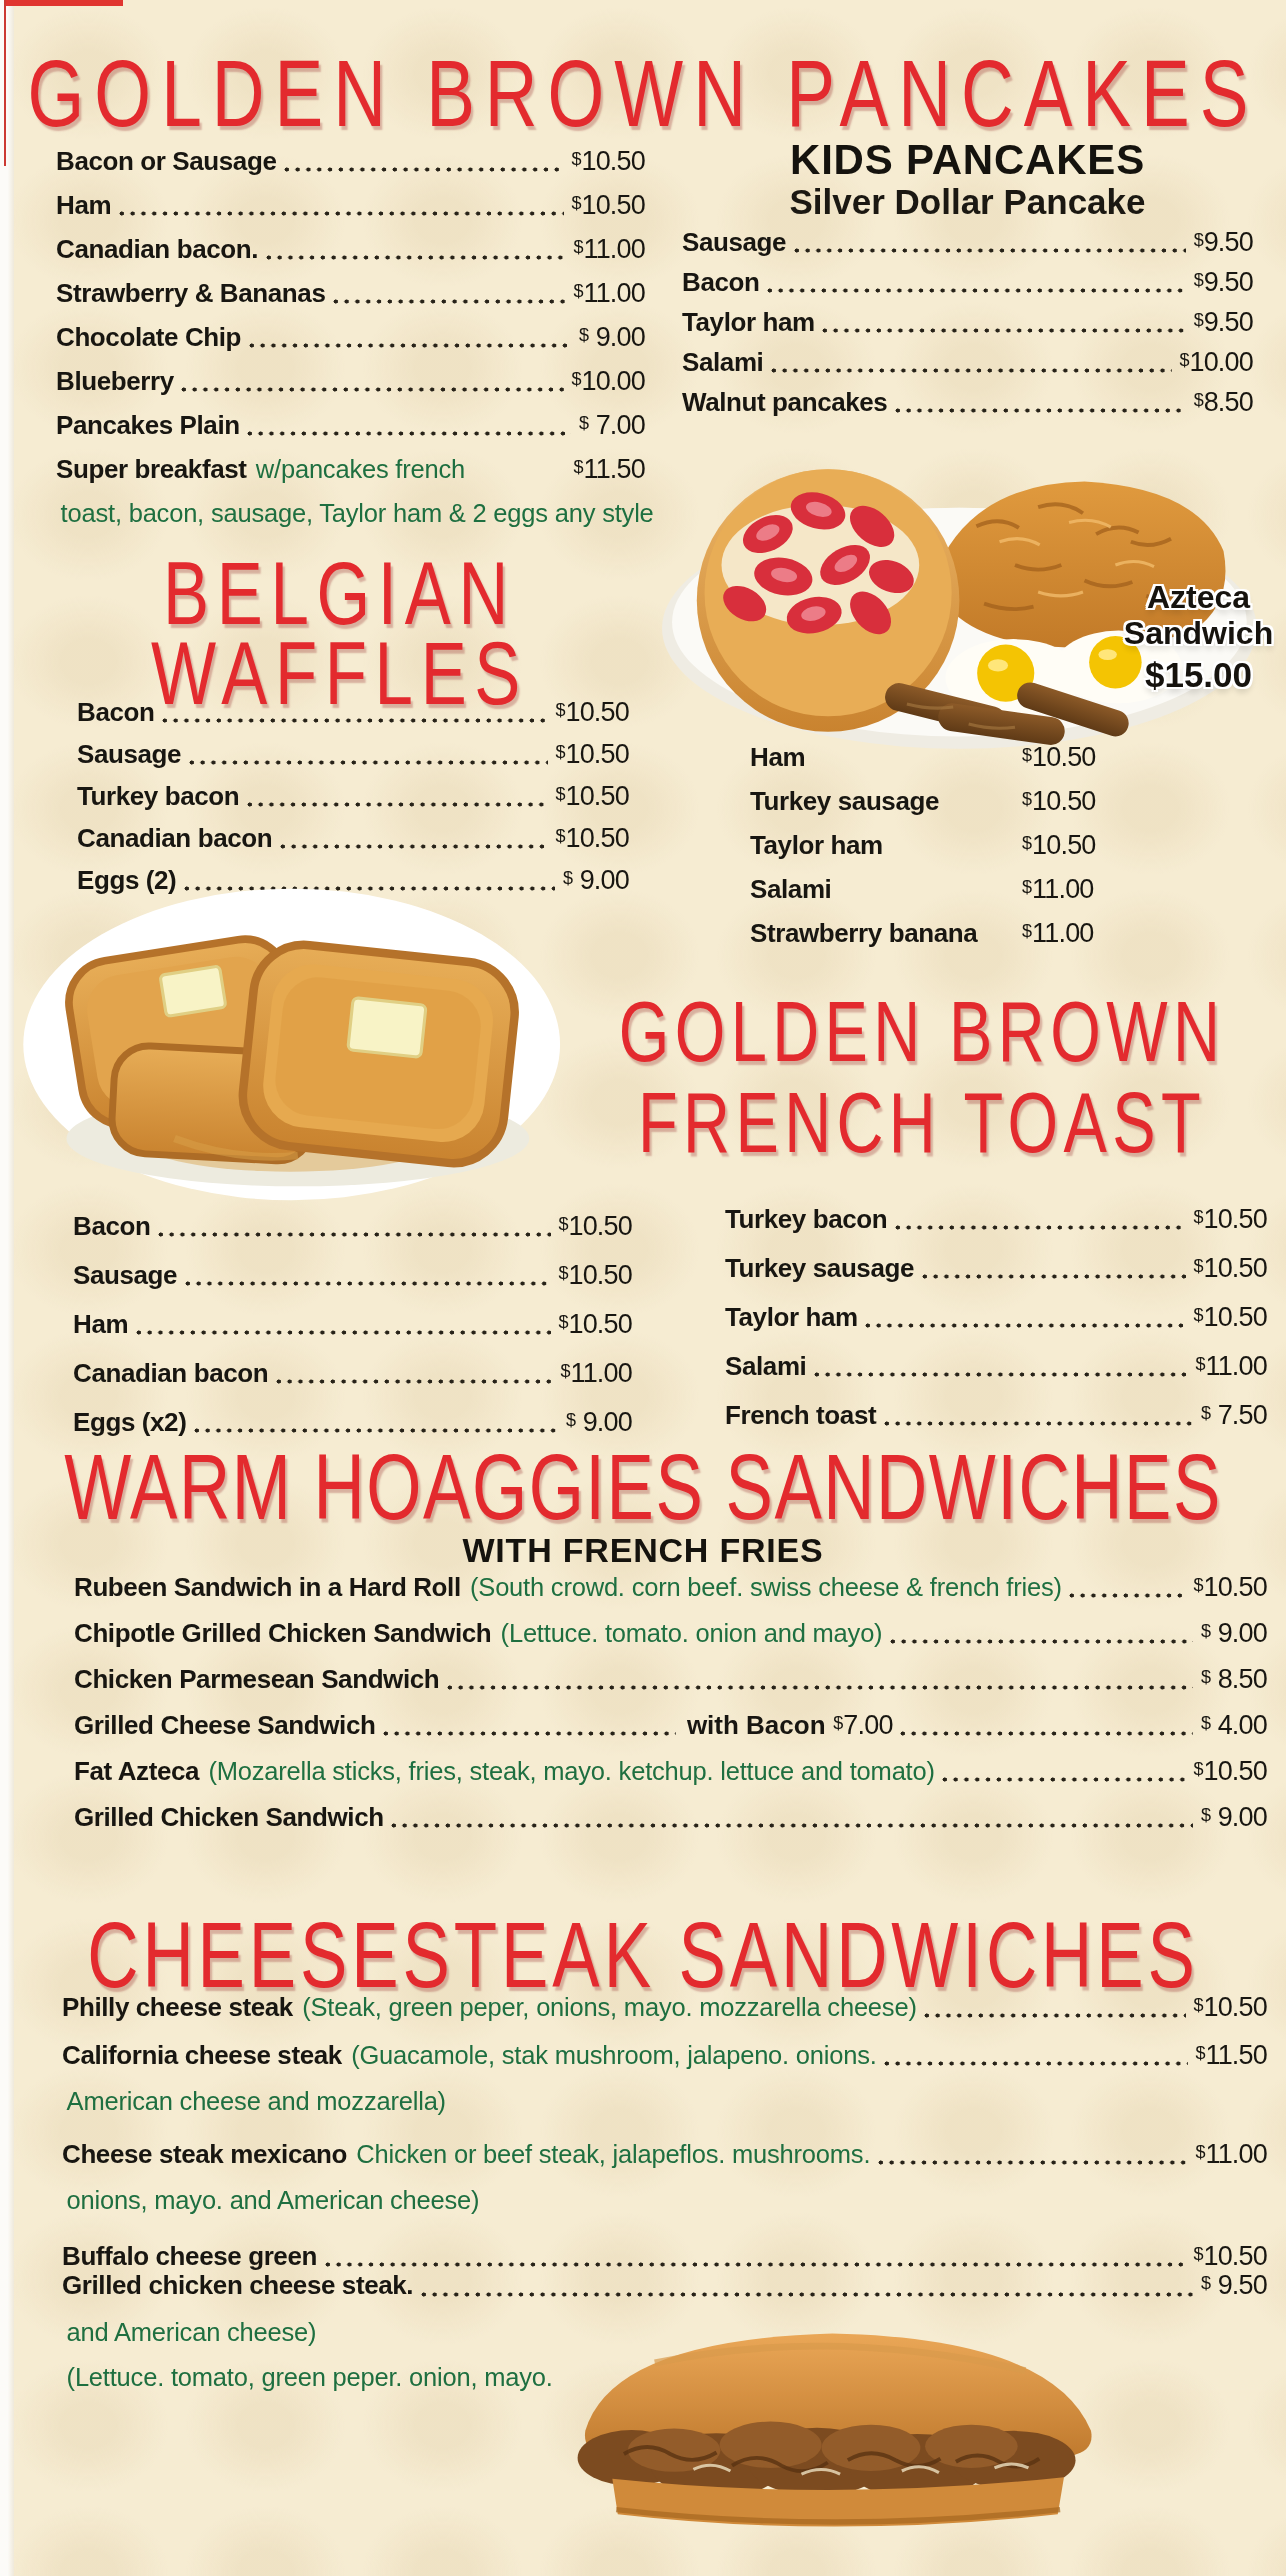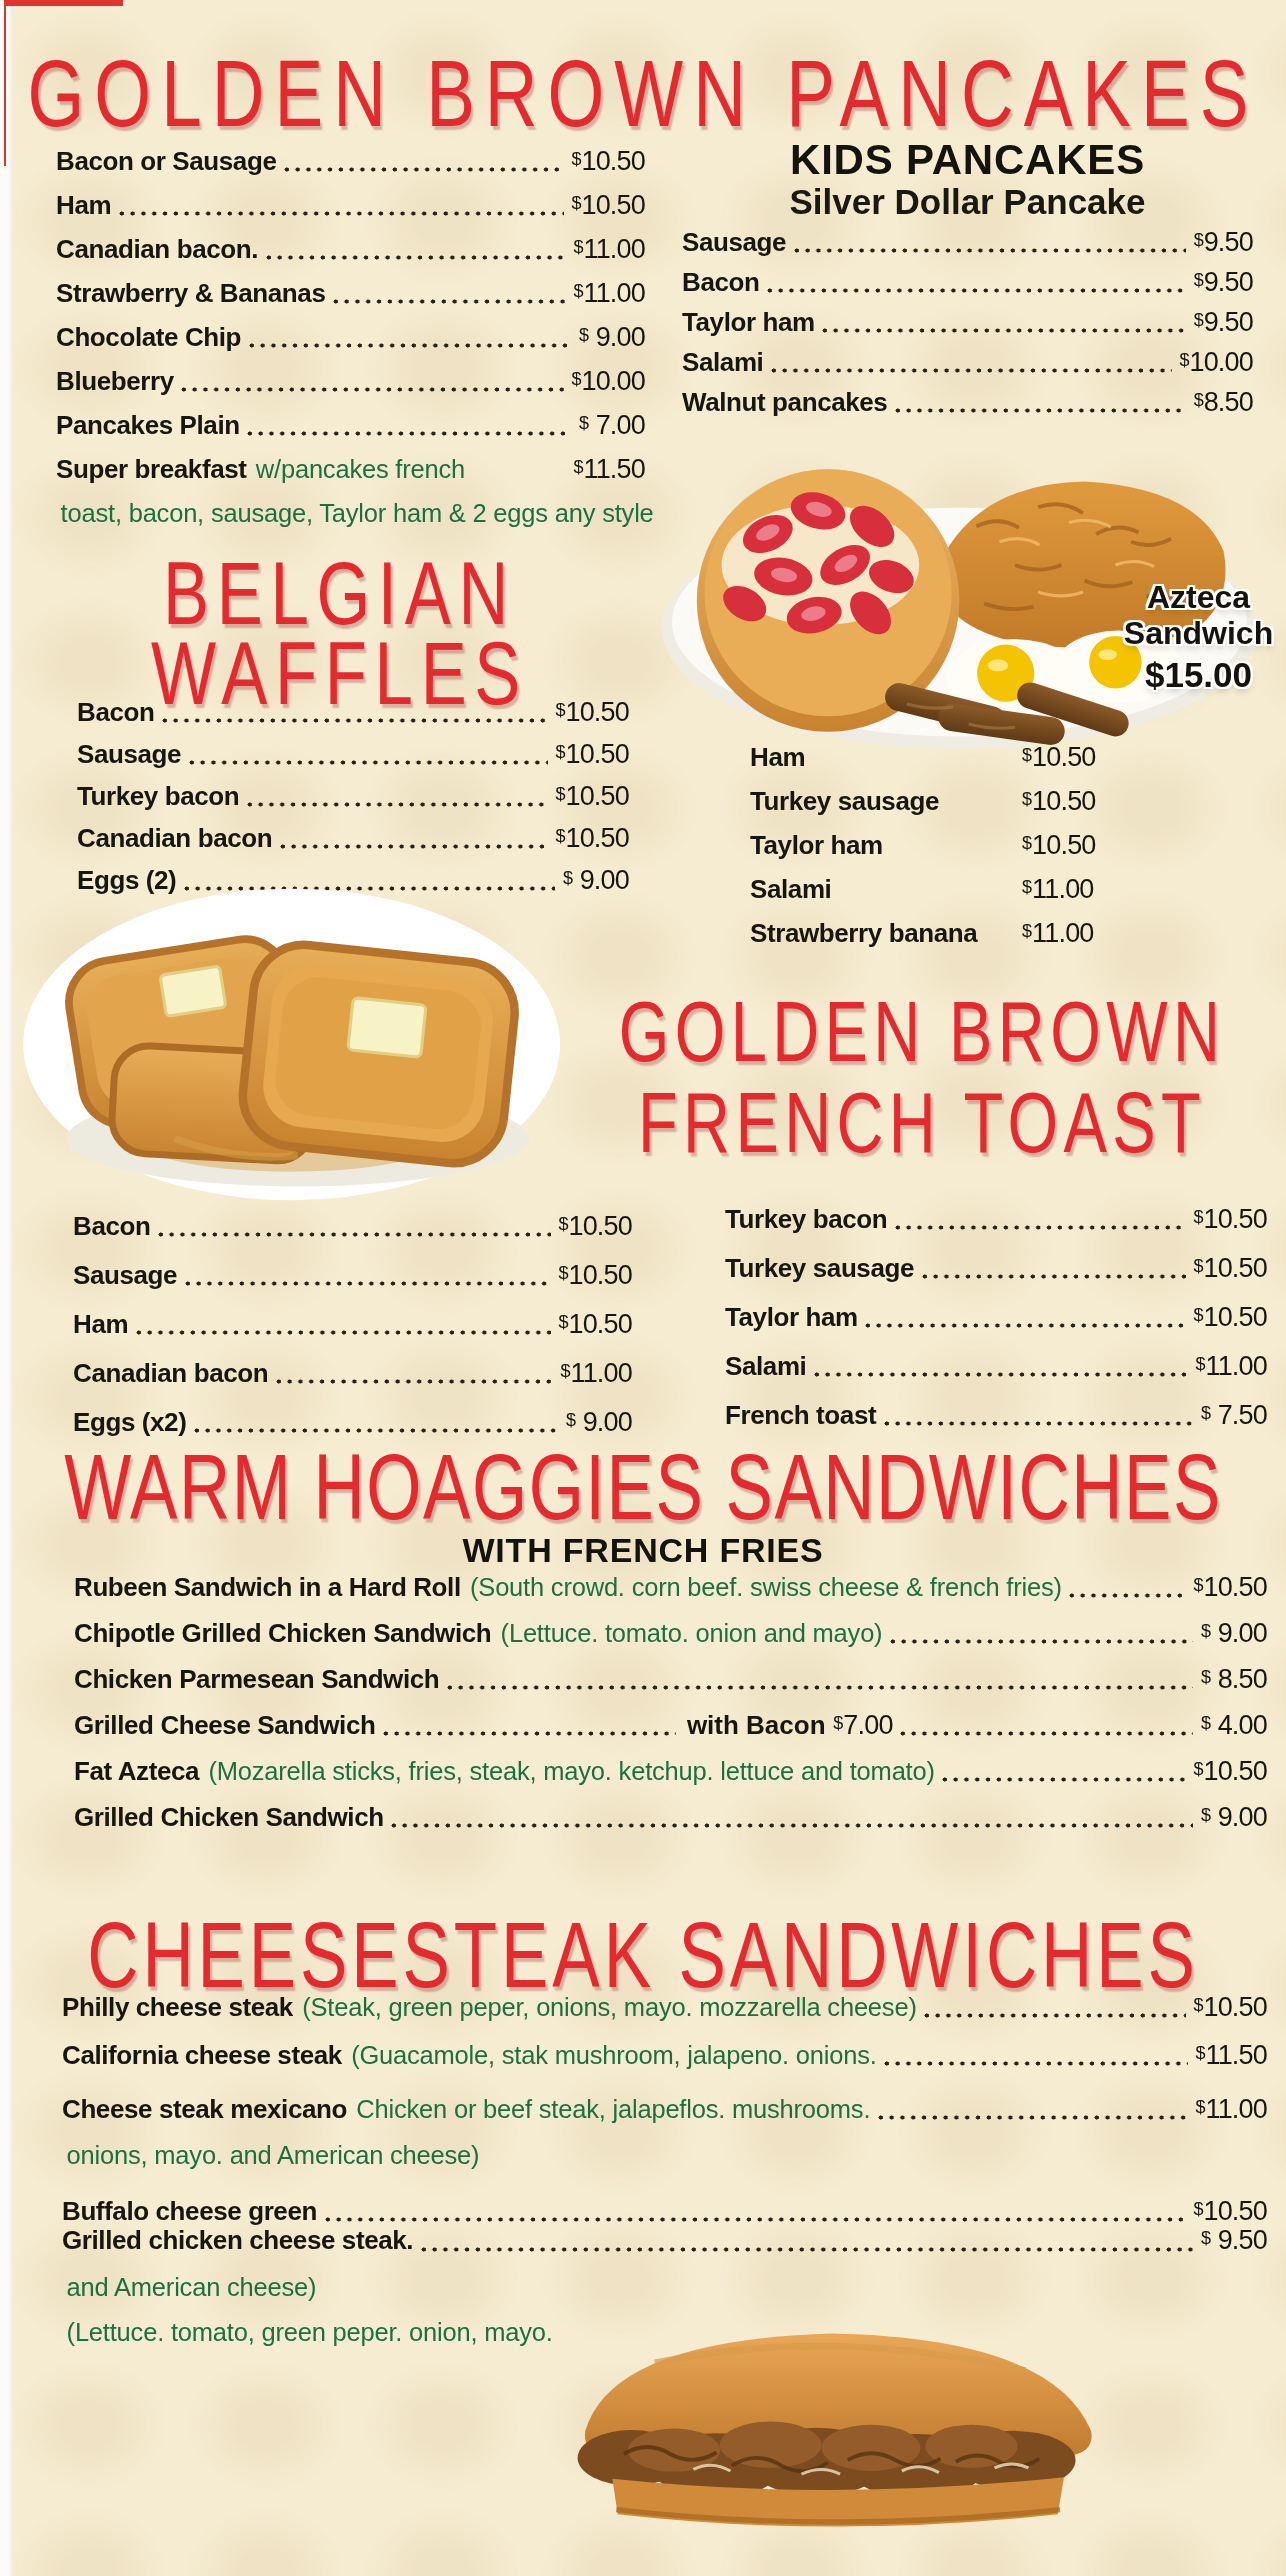--- a/index.html
+++ b/index.html
@@ -438,20 +438,21 @@
         <span class="desc">(Steak, green peper, onions, mayo. mozzarella cheese)</span>
         <span class="lead"></span>
         <span class="price"><span class="cur">$</span>10.50</span>
       </div>
       <div class="mrow">
         <span class="nm">California cheese steak</span>
         <span class="desc">(Guacamole, stak mushroom, jalapeno. onions.</span>
         <span class="lead"></span>
         <span class="price"><span class="cur">$</span>11.50</span>
       </div>
+      <div class="greenline">American cheese and mozzarella)</div>
       <div class="mrow" style="margin-top: 6.2px;">
         <span class="nm">Cheese steak mexicano</span>
         <span class="desc">Chicken or beef steak, jalapeflos. mushrooms.</span>
         <span class="lead"></span>
         <span class="price"><span class="cur">$</span>11.00</span>
       </div>
       <div class="greenline">onions, mayo. and American cheese)</div>
       <div class="mrow" style="margin-top: 9.3px;">
         <span class="nm">Buffalo cheese green</span>
         <span class="lead"></span>

